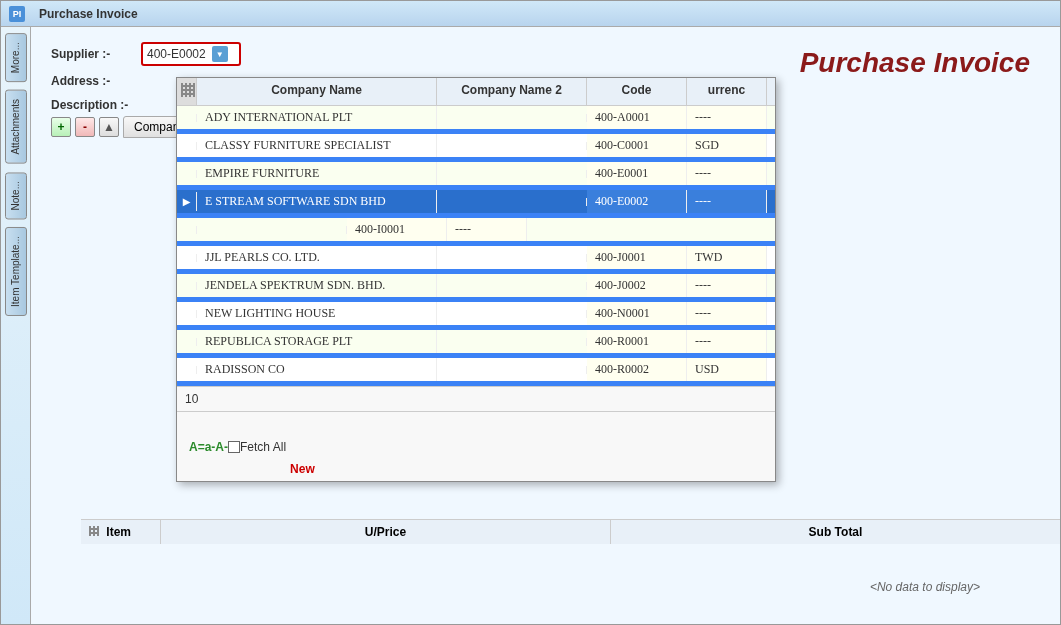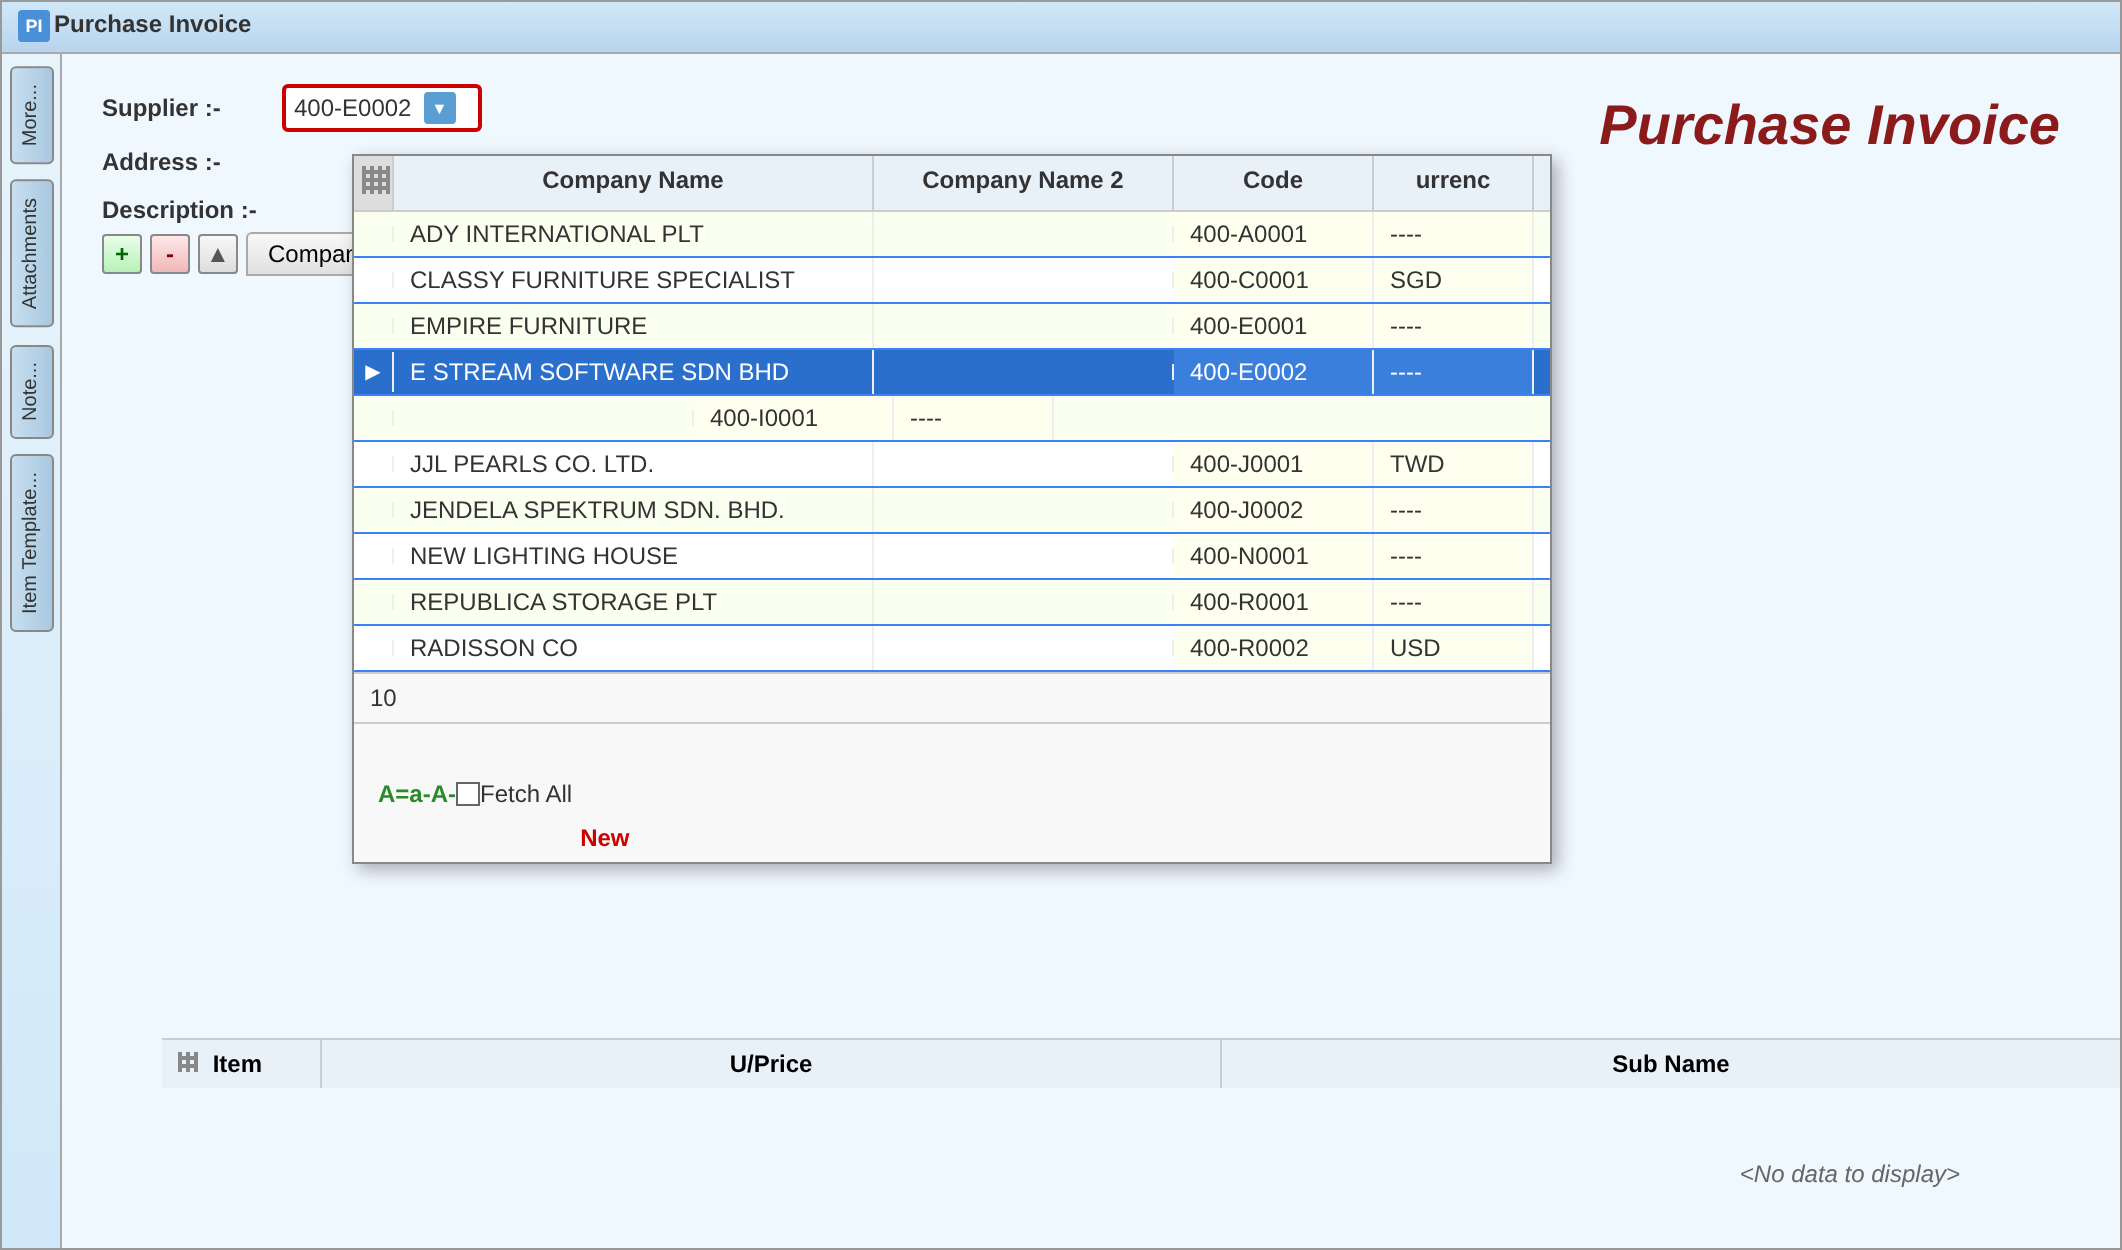--- a/index.html
+++ b/index.html
@@ -11,21 +11,22 @@
       background: #f5f5f5;
       border: 1px solid #999;
       display: flex;
       flex-direction: column;
     }
 
     .title-bar {
       background: linear-gradient(to bottom, #d0e8f8, #b8d4ee);
       padding: 4px 8px;
       display: flex;
-      gap: 2px;
+      align-items: center;
+      gap: 14px;
       border-bottom: 1px solid #aaa;
       height: 26px;
     }
 
     .title-bar-icon {
       width: 16px;
       height: 16px;
       background: #4a90d9;
       border-radius: 2px;
       display: flex; align-items: center; justify-content: center;
@@ -176,21 +177,22 @@
     .col-currency { width: 80px; }
 
     .popup-body {
       max-height: 280px;
       overflow-y: auto;
     }
 
     .popup-row {
       display: flex;
       align-items: center;
-      border-bottom: 1px solid #3b82f6;
+      border-bottom: 5px solid #3b82f6;
+      font-family: Liberation Serif, serif;
     }
 
     .popup-row.selected {
       background: #2a6fcc;
       color: white;
     }
 
     .popup-row.selected .popup-cell {
       color: white;
     }
@@ -479,20 +481,20 @@
           <span class="new-btn">New</span>
         </div>
       </div>
 
       <div style="position: absolute; bottom: 80px; left: 50px; right: 0; display: flex; border-top: 1px solid #ccc; background: #e8f0f8;">
         <div style="width: 80px; padding: 5px 8px; font-weight: bold; font-size: 12px; border-right: 1px solid #ccc;">
           <div class="drag-icon" style="display:inline-block;width:10px;height:10px;margin-right:4px;"></div>
           <span>Item</span>
         </div>
         <div style="flex: 1; padding: 5px 8px; font-weight: bold; font-size: 12px; text-align: center; border-right: 1px solid #ccc;">U/Price</div>
-        <div style="flex: 1; padding: 5px 8px; font-weight: bold; font-size: 12px; text-align: center;">Sub Name</div>
+        <div style="flex: 1; padding: 5px 8px; font-weight: bold; font-size: 12px; text-align: center;">Sub Total</div>
       </div>
 
       <div class="no-data-msg">&lt;No data to display&gt;</div>
 
     </div>
   </div>
 </div>
 
 </body></html>

